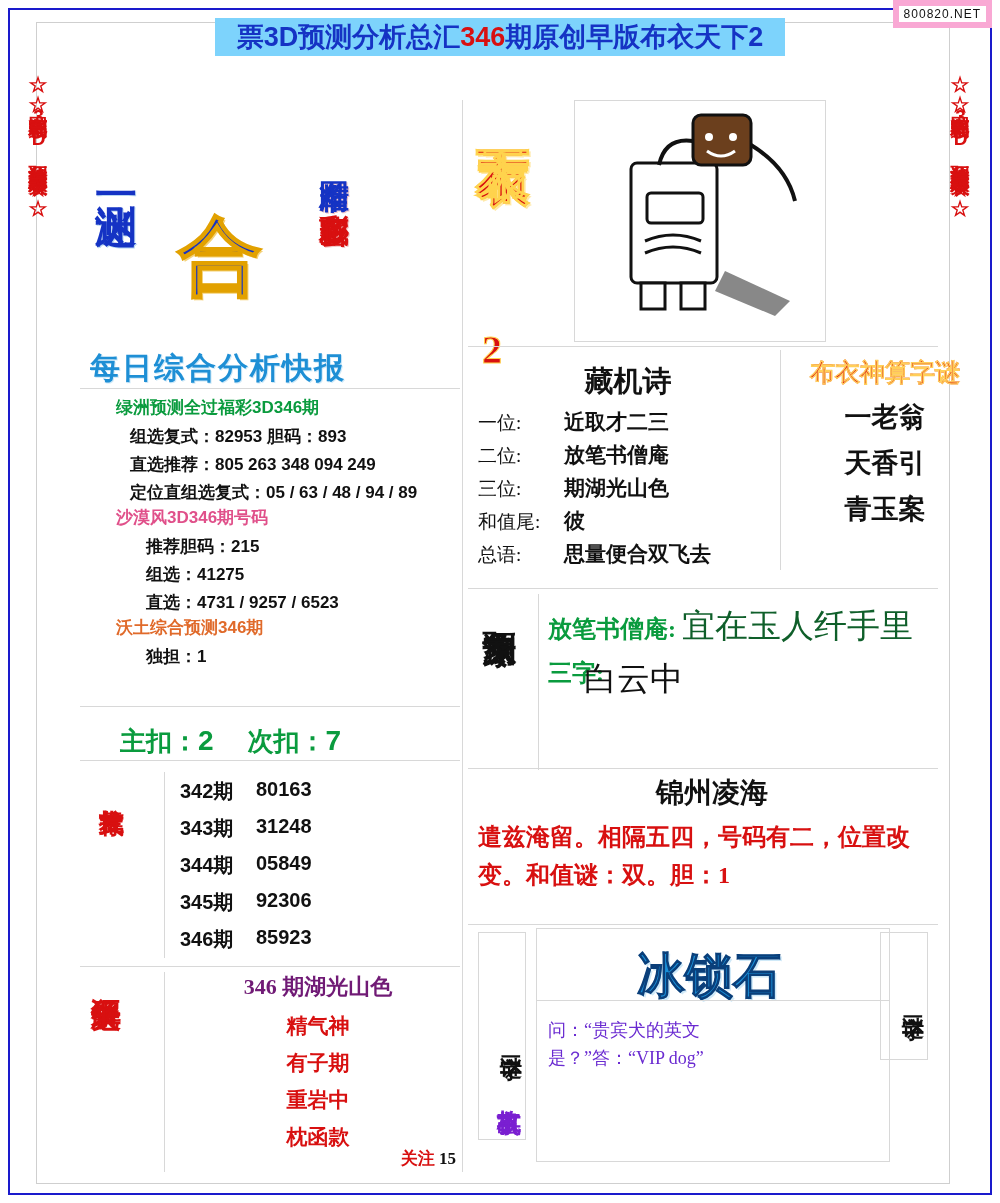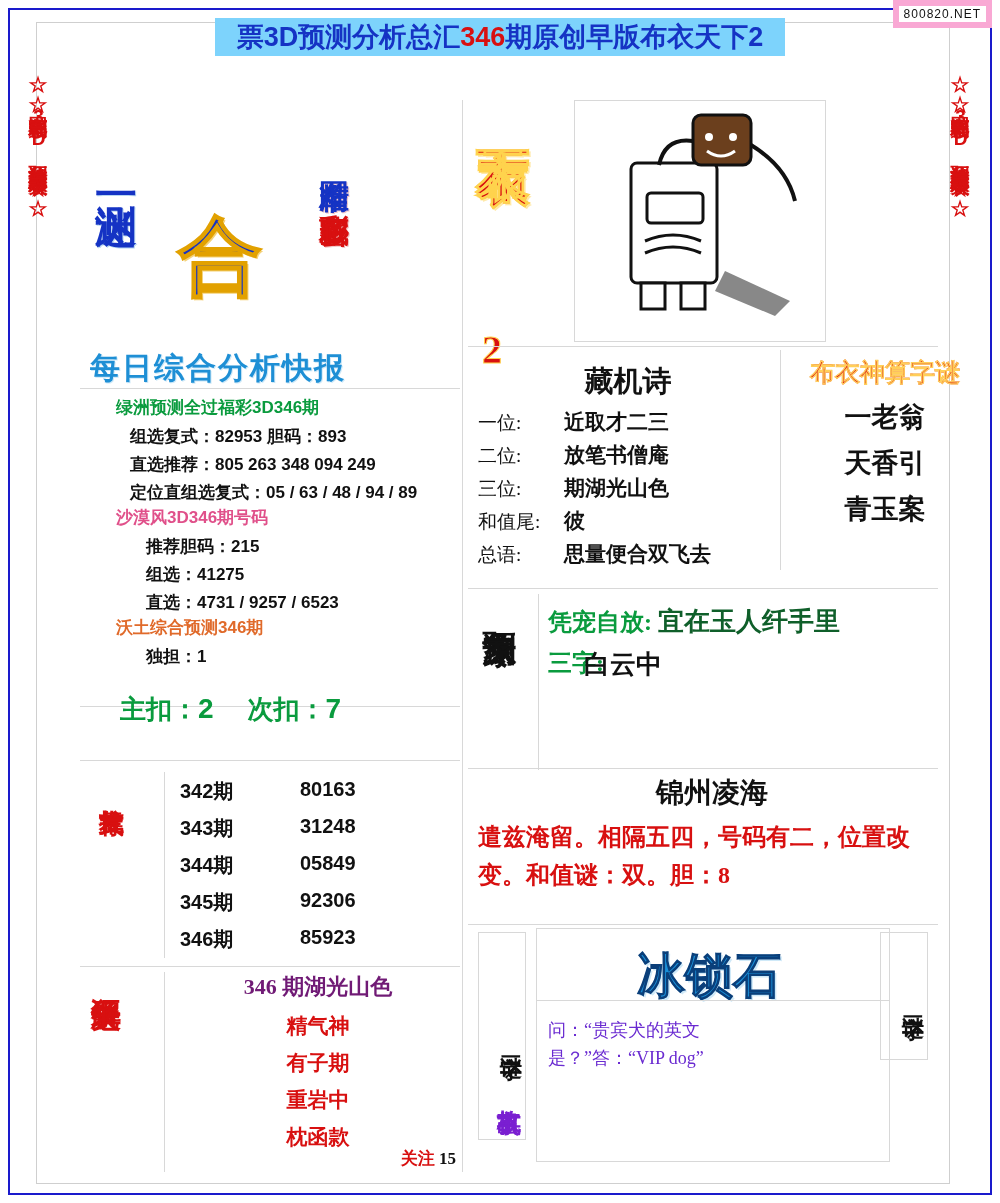--- a/index.html
+++ b/index.html
@@ -101,36 +101,36 @@
   .blk .sub.red{color:#e0508a;}
   .blk .sub.org{color:#e06a2a;}
   .row{
     font-size:17px;color:#111;margin:5px 0;font-weight:bold;
     font-family:"Liberation Sans",sans-serif;
   }
   .row.ind{padding-left:14px;}
   .row.ind2{padding-left:30px;}
 
   .koudiv{
-    position:absolute;left:0;top:596px;width:380px;
+    position:absolute;left:0;top:628px;width:380px;
     font-size:26px;font-weight:bold;color:#0a9b3e;
     font-family:"Liberation Sans",sans-serif;
     display:flex;gap:34px;align-items:flex-start;padding-left:40px;
   }
   .koudiv .num{color:#0a9b3e;font-size:28px;}
 
   .hist-wrap{position:absolute;left:0;top:672px;width:380px;height:200px;}
   .hist-vert{
     position:absolute;left:14px;top:22px;height:160px;
     writing-mode:vertical-rl;text-orientation:upright;
     font-size:25px;font-weight:bold;color:#d81010;line-height:34px;
   }
   .hist-list{position:absolute;left:100px;top:0;width:280px;}
   .hist-row{
-    display:flex;gap:44px;font-size:20px;font-weight:bold;color:#111;
+    display:flex;font-size:20px;font-weight:bold;color:#111;
     font-family:"Liberation Sans",sans-serif;margin:10px 0;
   }
   .hist-row .p{width:76px;}
 
   .laofu{
     position:absolute;left:6px;top:880px;height:200px;
     writing-mode:vertical-rl;text-orientation:upright;
     font-size:30px;font-weight:bold;color:#d81010;line-height:40px;
   }
   .hu-box{
@@ -185,21 +185,21 @@
   .shensuan .l{font-size:27px;font-weight:bold;color:#111;margin:10px 0;}
 
   .yuce-vert{
     position:absolute;left:8px;top:508px;height:170px;
     writing-mode:vertical-rl;text-orientation:upright;
     font-size:34px;font-weight:bold;color:#111;line-height:46px;
   }
   .tianlong{position:absolute;left:80px;top:500px;width:390px;}
   .tl-row{display:flex;align-items:baseline;margin:8px 0;}
   .tl-tag{font-size:24px;font-weight:bold;color:#0a9b3e;margin-right:6px;}
-  .tl-val{font-size:26px;font-weight:bold;color:#0a9b3e;}
+  .tl-val{font-size:33px;font-weight:normal;color:#0a9b3e;}
   .tl-val.dark{color:#0f5f2a;}
   .tl-val.blk{color:#111;}
   .tl-badge{
     display:inline-block;background:#0a9b3e;color:#fff;font-size:18px;
     padding:1px 6px;margin:0 6px;border-radius:2px;
   }
 
   .jinzhou{
     position:absolute;left:44px;top:678px;width:400px;text-align:center;
     font-size:28px;font-weight:bold;color:#111;
@@ -430,34 +430,34 @@
       <div class="l">青玉案</div>
     </div>
 
     <div class="hline" style="left:0;top:492px;width:470px;"></div>
 
     <div class="yuce-vert">预测专家</div>
     <div class="vline" style="left:70px;top:498px;height:176px;"></div>
 
     <div class="tianlong">
       <div class="tl-row">
-        <span class="tl-tag">凭宠自放:</span>
+        <span class="tl-tag">放笔书僧庵:</span>
         <span class="tl-val dark">宜在玉人纤手里</span>
       </div>
       <div class="tl-row">
         <span class="tl-tag">三字:</span>
         <span class="tl-val blk">白云中</span>
       </div>
     </div>
 
     <div class="hline" style="left:0;top:672px;width:470px;"></div>
 
     <div class="jinzhou">锦州凌海</div>
 
-    <div class="riddle">遣兹淹留。相隔五四，号码有二，位置改变。和值谜：双。胆：8</div>
+    <div class="riddle">遣兹淹留。相隔五四，号码有二，位置改变。和值谜：双。胆：1</div>
 
     <div class="hline" style="left:0;top:828px;width:470px;"></div>
 
     <div class="sanzi-l">三字谜</div>
     <div class="xuanji">玄机故事</div>
     <div class="sanzi-r">三字谜</div>
 
     <div class="box-bing"></div>
     <div class="bing">冰锁石</div>
 

